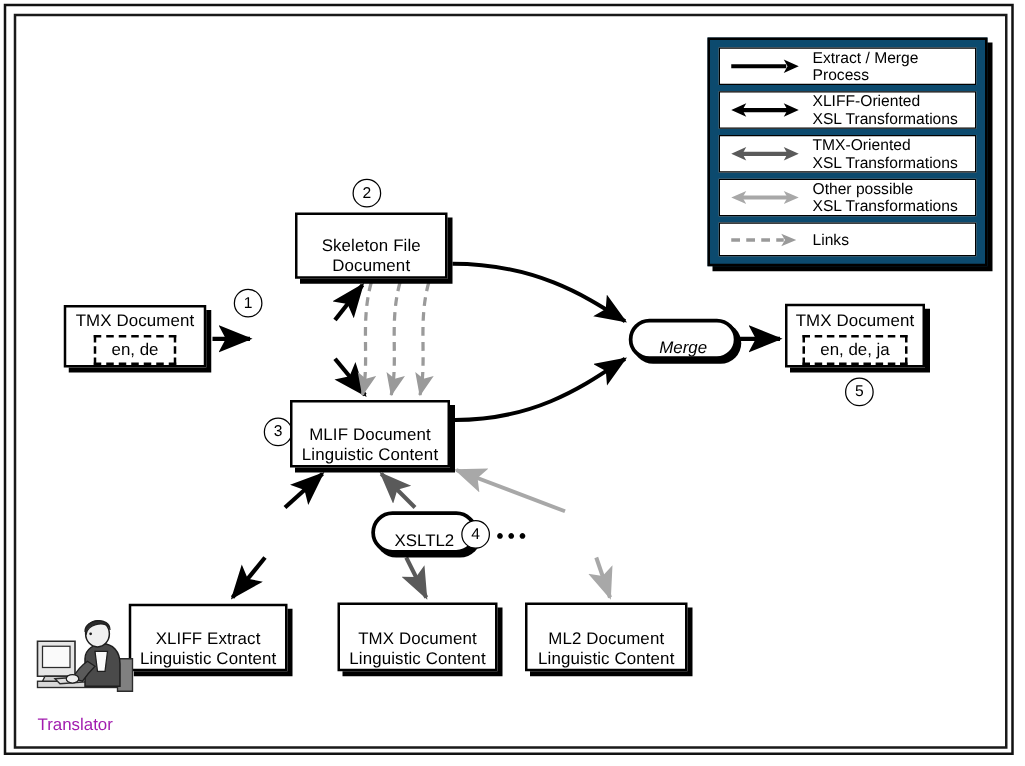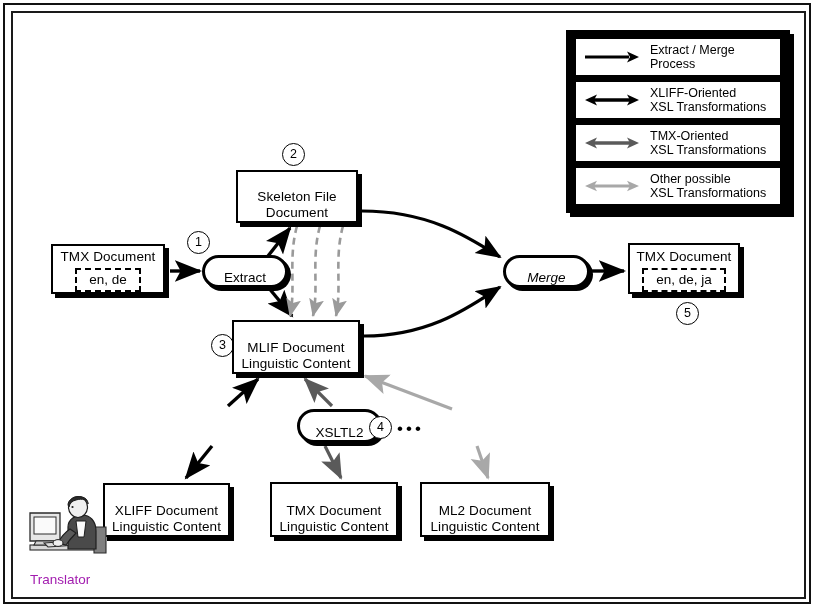--- a/index.html
+++ b/index.html
@@ -21,21 +21,21 @@
   .langbox{margin-top:3px;border:2px dashed #000;padding:2px 12px;font-size:13.5px;line-height:16px;white-space:nowrap;}
 
   
   .circnum{position:absolute;width:21px;height:21px;border:1.6px solid #000;border-radius:50%;
            background:#fff;display:flex;align-items:center;justify-content:center;
            font-size:12.5px;line-height:1;color:#000;}
   .dots{position:absolute;font-size:17px;letter-spacing:3px;color:#000;line-height:1;}
 
   
   .legend{position:absolute;left:566px;top:30px;width:224px;height:183px;
-          border:2px solid #000;background:#000000;box-shadow:4px 4px 0 0 #000;box-sizing:border-box;
+          border:2px solid #000;background:#0c4a6e;box-shadow:4px 4px 0 0 #000;box-sizing:border-box;
           padding:6px 7px;display:flex;flex-direction:column;gap:5px;}
   .legend-row{flex:1;border:1.6px solid #000;background:#fff;box-sizing:border-box;
               display:flex;align-items:center;gap:6px;padding:0 4px;}
   .legend-ico{width:64px;flex:0 0 64px;height:100%;display:flex;align-items:center;justify-content:center;}
   .legend-txt{font-size:12.5px;line-height:14px;color:#000;}
 
   
   .translator{position:absolute;left:24px;top:487px;width:96px;height:72px;}
   .tr-label{position:absolute;left:30px;top:572px;font-size:13.5px;color:#a21caf;}
 
@@ -94,23 +94,20 @@
     <line x1="477" y1="446" x2="488" y2="478" stroke="#a8a8a8" stroke-width="3.2" marker-end="url(#ahLight)"></line>
   </svg>
 
   <div class="node boxnode" style="left:51px;top:244px;width:114px;height:50px;">
     <div class="ln">TMX Document</div>
     <div class="langbox">en, de</div>
   </div>
 
   <div class="circnum" style="left:187px;top:231px;">1</div>
 
-  <div class="node oval" style="left:202px;top:255px;width:86px;height:33px;">
-    <div class="ln">Extract</div>
-  </div>
 
   <div class="circnum" style="left:282px;top:143px;">2</div>
 
   <div class="node boxnode" style="left:236px;top:170px;width:122px;height:53px;">
     <div class="ln">Skeleton File</div>
     <div class="ln">Document</div>
   </div>
 
   <div class="circnum" style="left:211px;top:334px;">3</div>
 
@@ -134,21 +131,21 @@
   <div class="node oval" style="left:297px;top:409px;width:85px;height:34px;">
     <div class="ln">XSLTL2</div>
   </div>
 
   <div class="circnum" style="left:369px;top:416px;">4</div>
 
   <div class="dots" style="left:397px;top:420px;">•••</div>
 
 
   <div class="node boxnode" style="left:103px;top:483px;width:127px;height:54px;">
-    <div class="ln">XLIFF Document</div>
+    <div class="ln">XLIFF Extract</div>
     <div class="ln">Linguistic Content</div>
   </div>
 
   <div class="node boxnode" style="left:270px;top:482px;width:128px;height:55px;">
     <div class="ln">TMX Document</div>
     <div class="ln">Linguistic Content</div>
   </div>
 
   <div class="node boxnode" style="left:420px;top:482px;width:130px;height:55px;">
     <div class="ln">ML2 Document</div>
@@ -232,16 +229,27 @@
           <path d="M14,1.8 L2,7 L14,12.2 L11,7 Z" fill="#a8a8a8"></path>
           <path d="M44,1.8 L56,7 L44,12.2 L47,7 Z" fill="#a8a8a8"></path>
         </svg>
       </div>
       <div>
         <div class="legend-txt">Other possible</div>
         <div class="legend-txt">XSL Transformations</div>
       </div>
     </div>
 
+    <div class="legend-row">
+      <div class="legend-ico">
+        <svg width="58" height="14" viewBox="0 0 58 14">
+          <line x1="2" y1="7" x2="44" y2="7" stroke="#9a9a9a" stroke-width="2.8" stroke-dasharray="7,5"></line>
+          <path d="M42,2 L54,7 L42,12 L45,7 Z" fill="#9a9a9a"></path>
+        </svg>
+      </div>
+      <div>
+        <div class="legend-txt">Links</div>
+      </div>
+    </div>
 
   </div>
 
 </div>
 
 </body></html>

